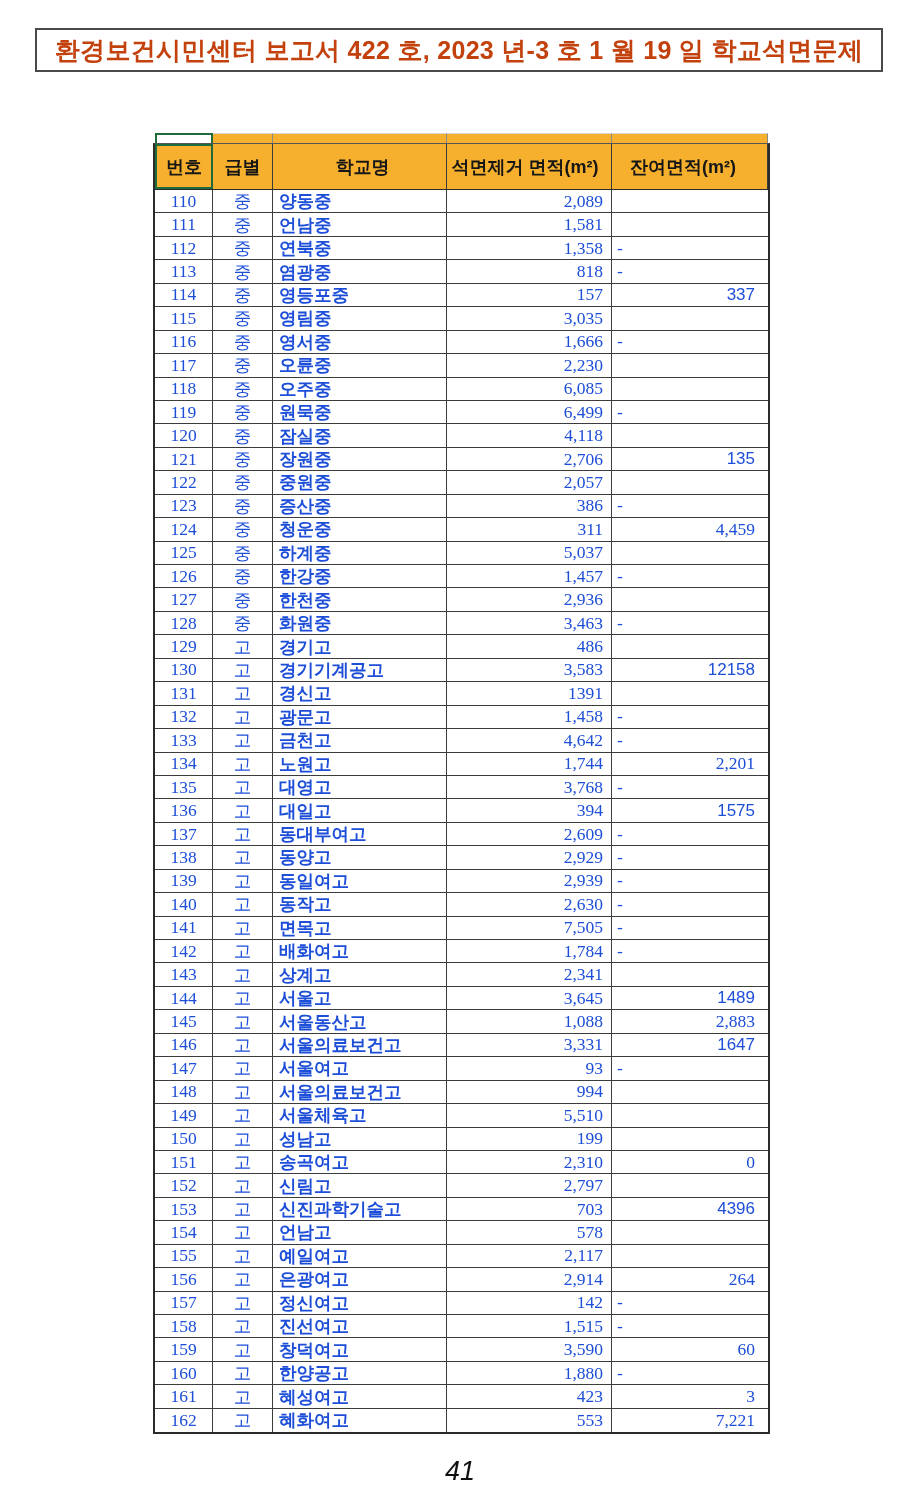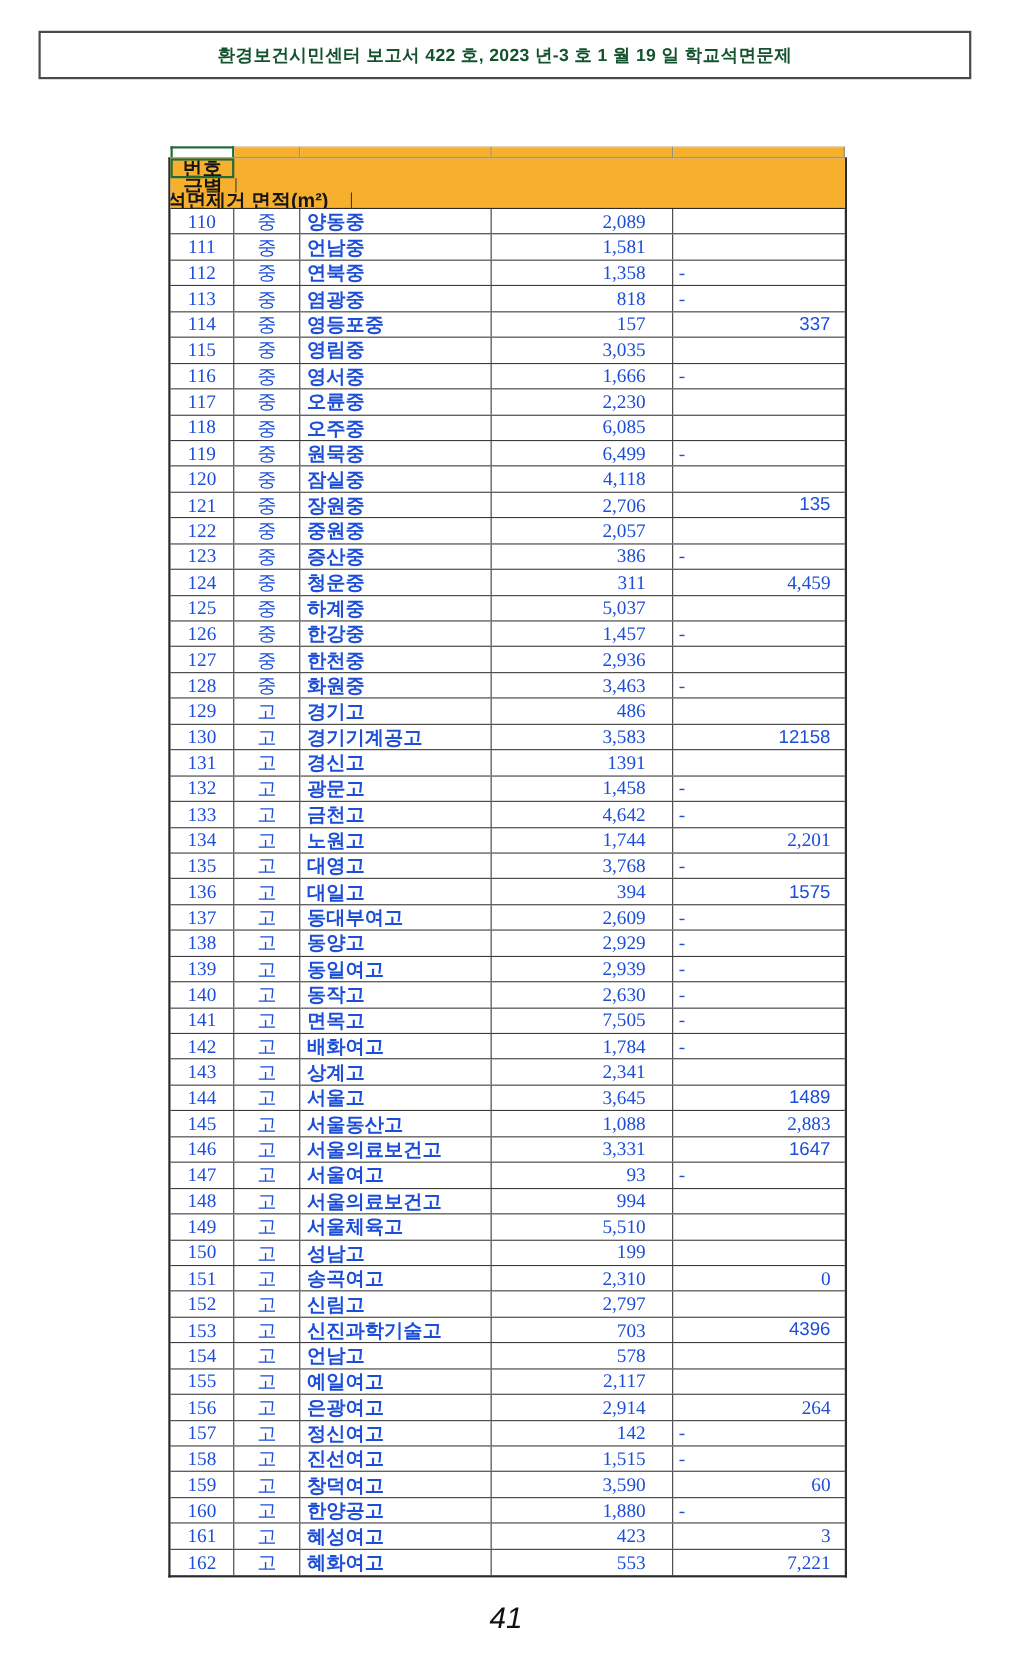--- a/index.html
+++ b/index.html
@@ -12,54 +12,54 @@
   body{
     width:920px;height:1512px;background:#ffffff;position:relative;
     font-family:"Liberation Sans","DejaVu Sans",sans-serif;
   }
   
   .report-box{
     position:absolute;left:35px;top:28px;width:848px;height:44px;
     border:2px solid #4a4a4a;box-sizing:border-box;
     display:flex;align-items:center;justify-content:center;background:#fff;
   }
-  .report-box span{font-size:16px;font-weight:600;color:#14532d;letter-spacing:0.3px;white-space:nowrap;}
+  .report-box span{font-size:25px;font-weight:600;color:#c2410c;letter-spacing:0.3px;white-space:nowrap;}
 
   
   .tbl{position:absolute;left:153px;top:133px;width:617px;box-sizing:border-box;}
 
   .strip{display:flex;height:10px;padding:0 2px;box-sizing:border-box;}
   .strip .cell{box-sizing:border-box;height:100%;}
   .strip .c1{background:#fff;border:2px solid var(--sel);border-bottom:none;}
   .strip .cell:not(.c1){background:var(--hf);border-top:1px solid #d8d8d8;border-right:1px solid #8a8a8a;}
   .strip .c5{border-right:none;}
 
   .bordered{border:2px solid var(--outer);border-top:1px solid #555;box-sizing:border-box;}
 
-  .hrow{display:flex;height:45px;background:var(--hf);border-bottom:1px solid var(--outer);flex-direction:column;}
+  .hrow{display:flex;height:45px;background:var(--hf);border-bottom:1px solid var(--outer);}
   .hrow .cell{
     display:flex;align-items:center;justify-content:center;
     font-weight:700;font-size:18px;color:#161616;box-sizing:border-box;
     overflow:hidden;white-space:nowrap;
   }
   .hrow .c1{border:2px solid var(--sel);}
   .hrow .cell:not(.c1){border-right:1px solid var(--grid);}
   .hrow .c5{border-right:none;}
 
   .row{
     display:flex;height:23.45px;border-bottom:1px solid var(--grid);
     font-family:"Liberation Serif","DejaVu Serif",serif;
     font-size:17.5px;color:#1d4ed8;box-sizing:border-box;
   }
   .row:last-child{border-bottom:none;text-align:right;}
   .cell{display:flex;align-items:center;box-sizing:border-box;overflow:hidden;white-space:nowrap;}
   .c1{width:58px;justify-content:center;}
   .c2{width:60px;justify-content:center;}
   .c3{width:174px;padding-left:6px;justify-content:flex-start;font-weight:bold;}
-  .c4{width:165px;justify-content:flex-end;padding-right:24px;}
+  .c4{width:165px;justify-content:flex-end;padding-right:8px;}
   .c5{flex:1;justify-content:flex-end;padding-right:13px;}
   .row .c1,.row .c2,.row .c3,.row .c4{border-right:1px solid var(--grid);}
 
   .dash{justify-content:flex-start;padding-left:5px;padding-right:0;}
   .rb{font-family:"Liberation Sans","DejaVu Sans",sans-serif;font-weight:400;font-size:17px;}
   .ri{}
 
   .footer{
     position:absolute;top:1456px;left:0;width:920px;text-align:center;
     font-size:27px;color:#111;font-style:italic;
@@ -77,20 +77,21 @@
       <div class="cell c1"></div>
       <div class="cell c2"></div>
       <div class="cell c3"></div>
       <div class="cell c4"></div>
       <div class="cell c5"></div>
     </div>
   <div class="bordered">
     <div class="hrow" id="header-row">
         <div class="cell c1">번호</div>
         <div class="cell c2">급별</div>
+        <div class="cell c3">학교명</div>
         <div class="cell c4">석면제거 면적(m²)</div>
         <div class="cell c5">잔여면적(m²)</div>
       </div>
     <div id="rows">
         <div class="row">
           <div class="cell c1">110</div>
           <div class="cell c2">중</div>
           <div class="cell c3">양동중</div>
           <div class="cell c4">2,089</div>
           <div class="cell c5"></div>

